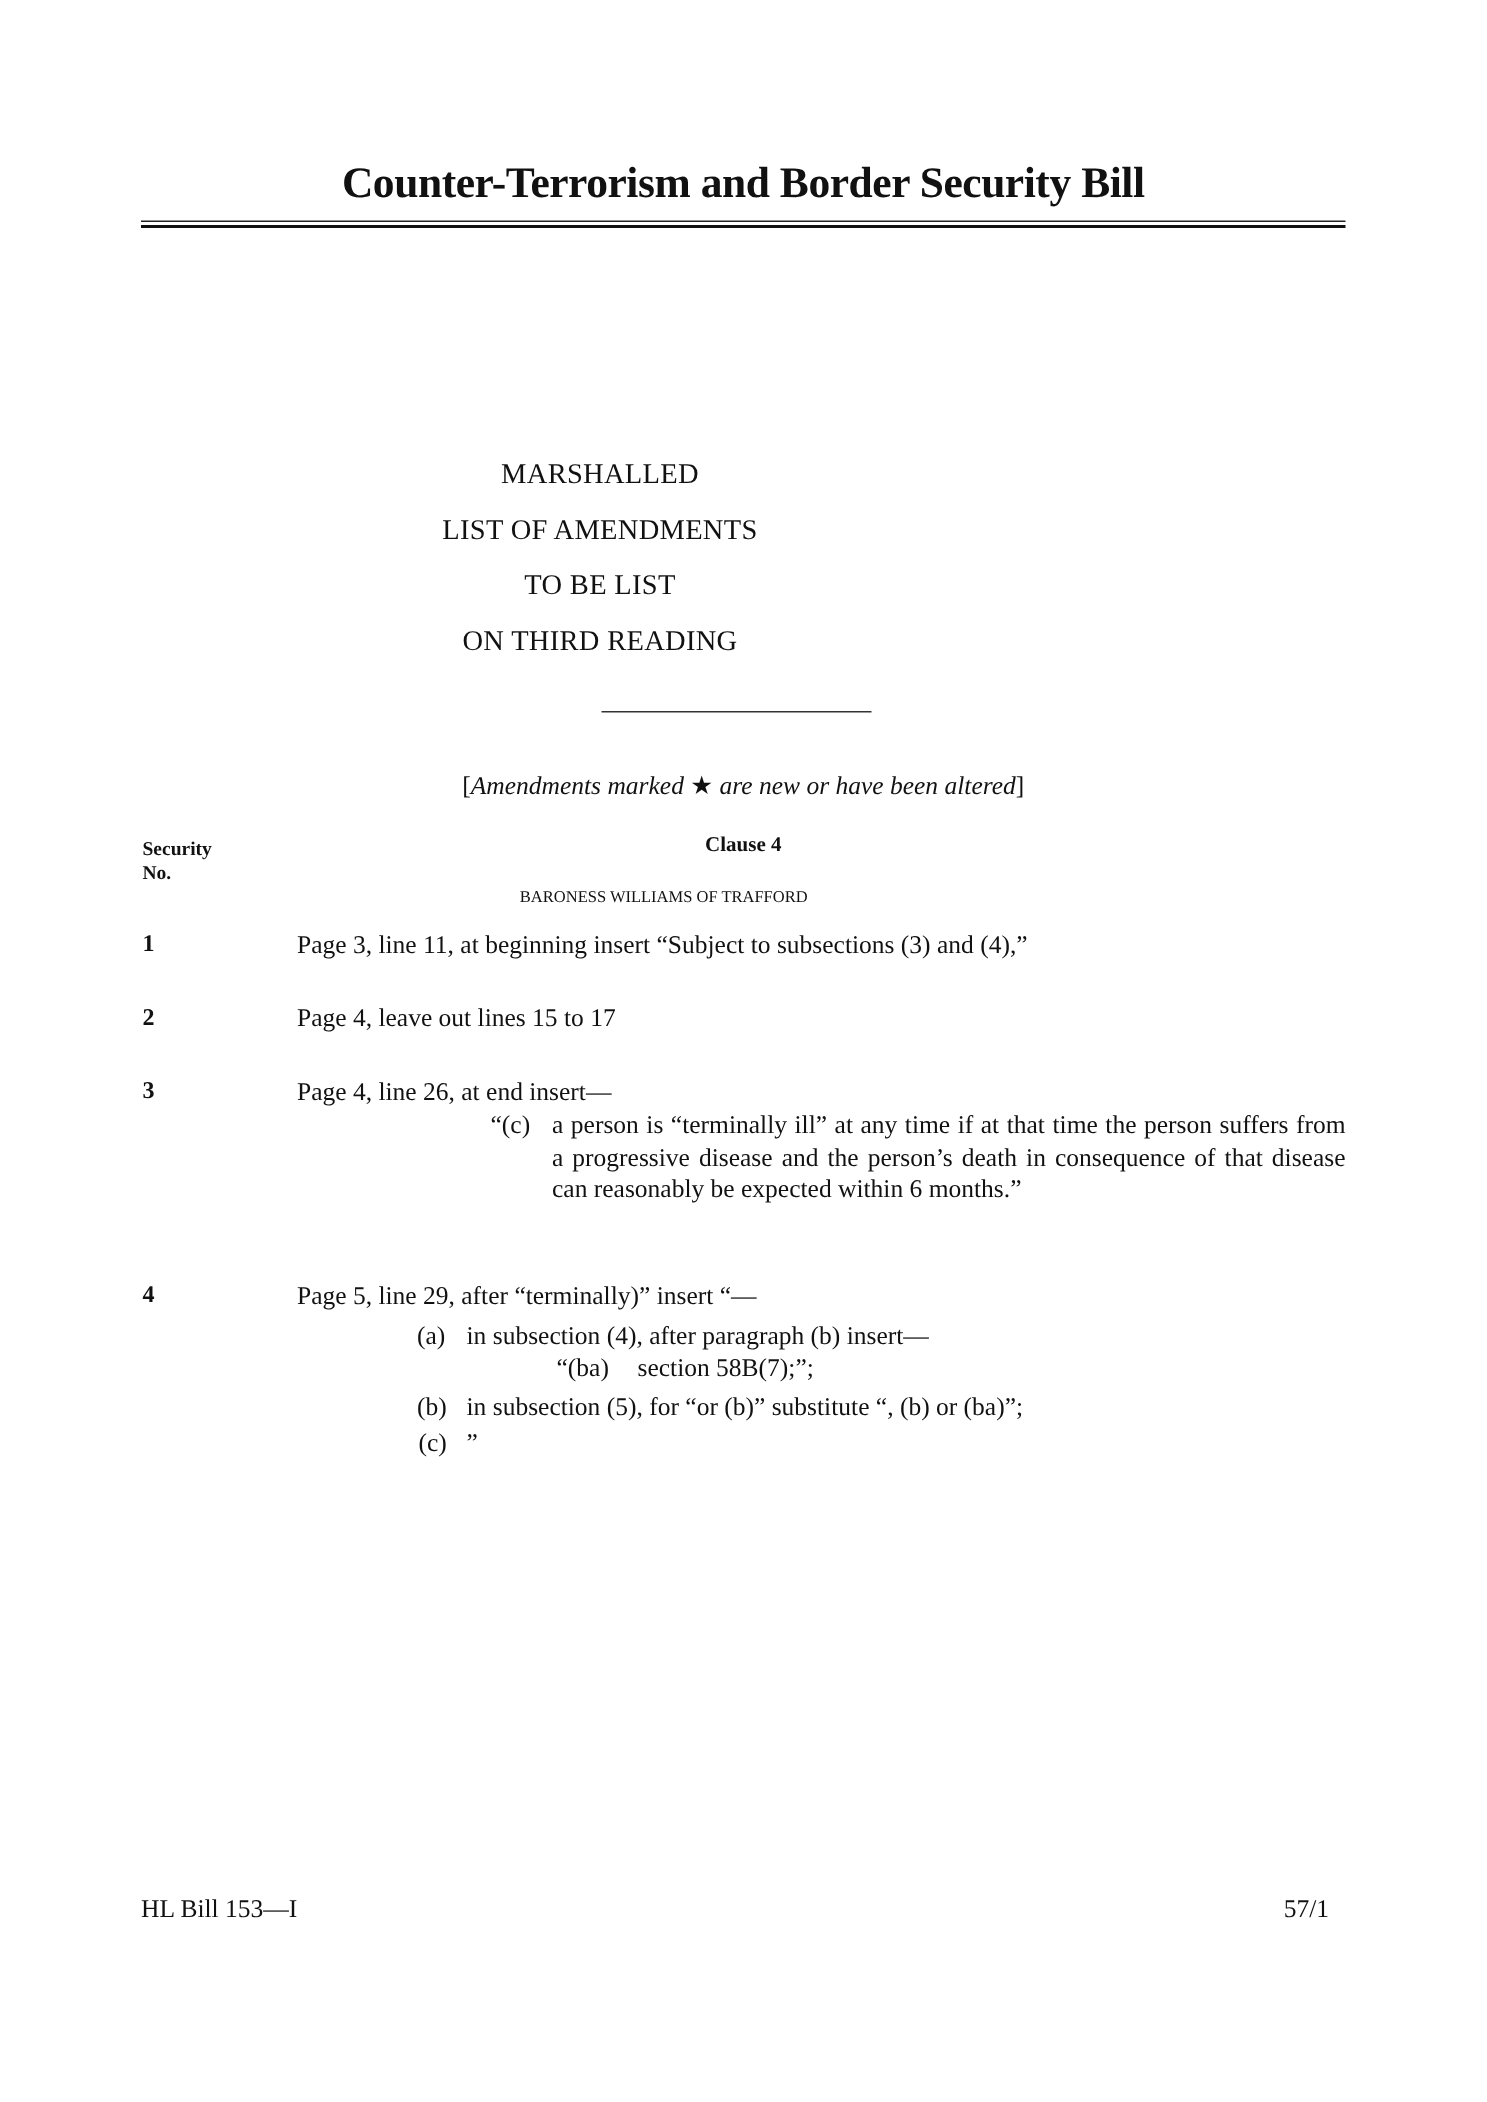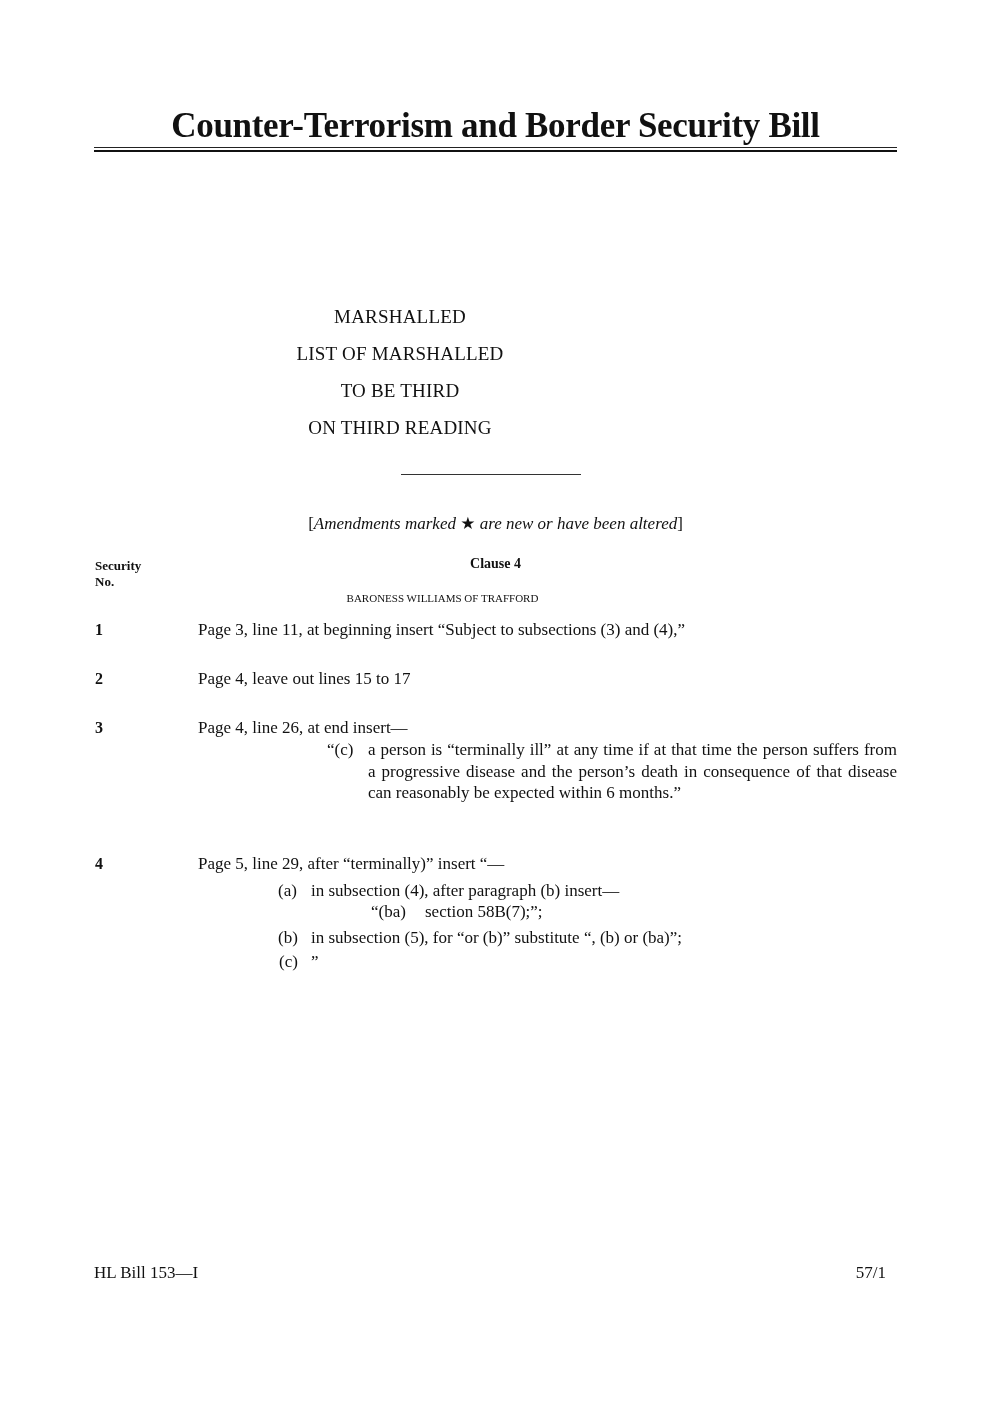--- a/index.html
+++ b/index.html
@@ -3,21 +3,21 @@
   <meta charset="utf-8">
   <style>
     html, body { margin: 0; padding: 0; background: #ffffff; }
     body {
       width: 991px; height: 1401px; position: relative; overflow: hidden;
       font-family: "Liberation Serif", "DejaVu Serif", serif; color: #111111;
     }
     .abs { position: absolute; }
     .title {
       left: 94px; width: 803px; top: 106px; text-align: center;
-      font-size: 35px; font-weight: bold; letter-spacing: -0.3px;
+      font-size: 29px; font-weight: bold; letter-spacing: -0.3px;
     }
     .rule-thin { left: 94px; width: 803px; top: 147px; height: 0; border-top: 1px solid #222; }
     .rule-thick { left: 94px; width: 803px; top: 150px; height: 0; border-top: 2.5px solid #111; }
     .head-line {
       left: 0; width: 800px; text-align: center; font-size: 19px; letter-spacing: 0.2px;
     }
     .short-rule { left: 401px; width: 180px; top: 474px; border-top: 1px solid #333; height: 0; }
     .note { left: 0; width: 991px; top: 513px; text-align: center; font-size: 17px; }
     .note i { font-style: italic; }
     .col-head { left: 95px; top: 558px; font-size: 13px; font-weight: bold; line-height: 16px; }
@@ -31,22 +31,22 @@
 </head>
 <body>
 
 <div>
 
   <div class="abs title">Counter-Terrorism and Border Security Bill</div>
   <div class="abs rule-thin"></div>
   <div class="abs rule-thick"></div>
 
   <div class="abs head-line" style="top:306px">MARSHALLED</div>
-  <div class="abs head-line" style="top:343px">LIST OF MARSHALLED</div>
-  <div class="abs head-line" style="top:380px">TO BE THIRD</div>
+  <div class="abs head-line" style="top:343px">LIST OF AMENDMENTS</div>
+  <div class="abs head-line" style="top:380px">TO BE LIST</div>
   <div class="abs head-line" style="top:417px">ON THIRD READING</div>
 
   <div class="abs short-rule"></div>
 
   <div class="abs note">
     <span>[</span><i>Amendments marked </i><span>★</span><i> are new or have been altered</i><span>]</span>
   </div>
 
   <div class="abs col-head">
     <div>Security</div>

